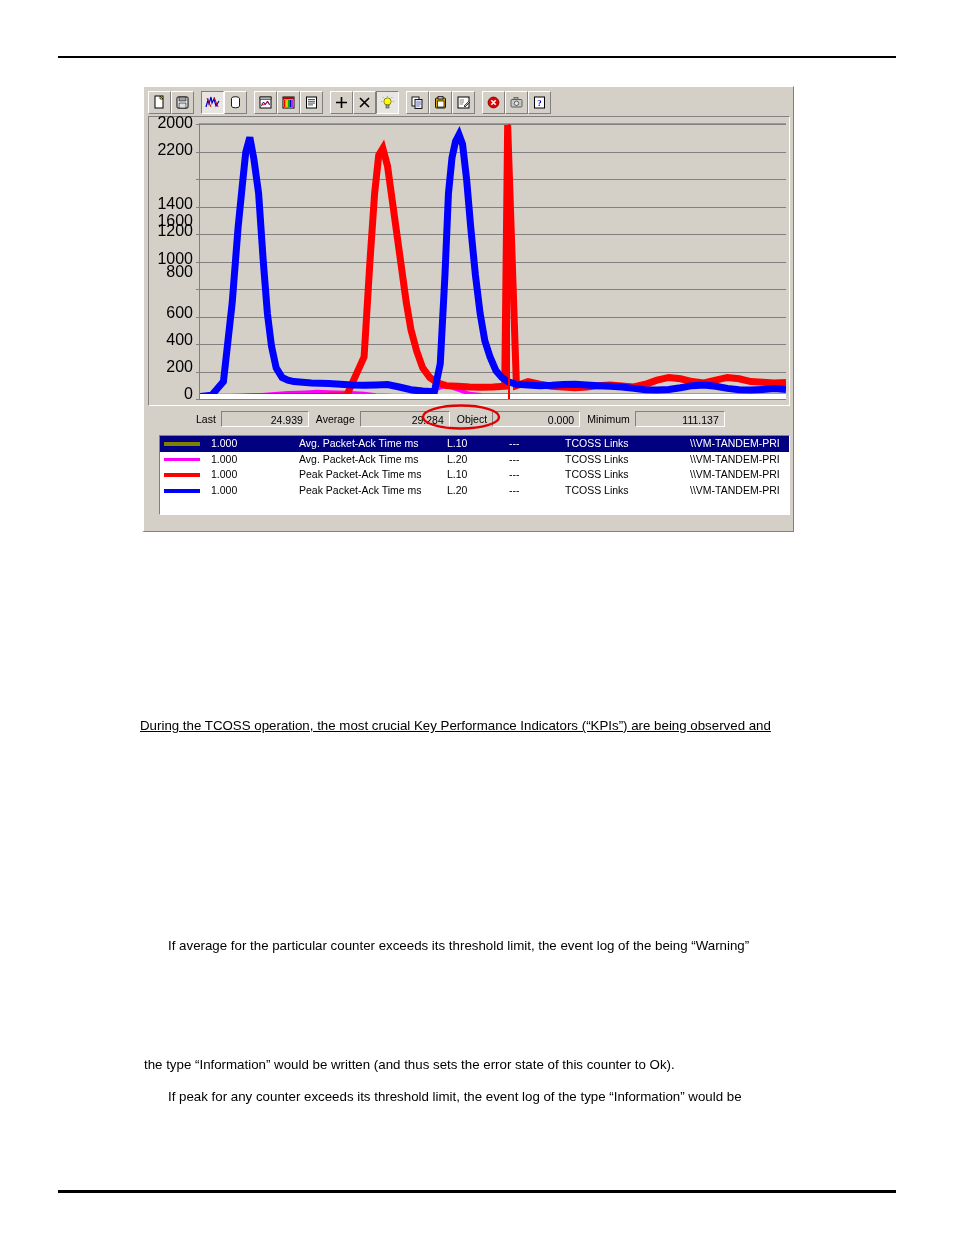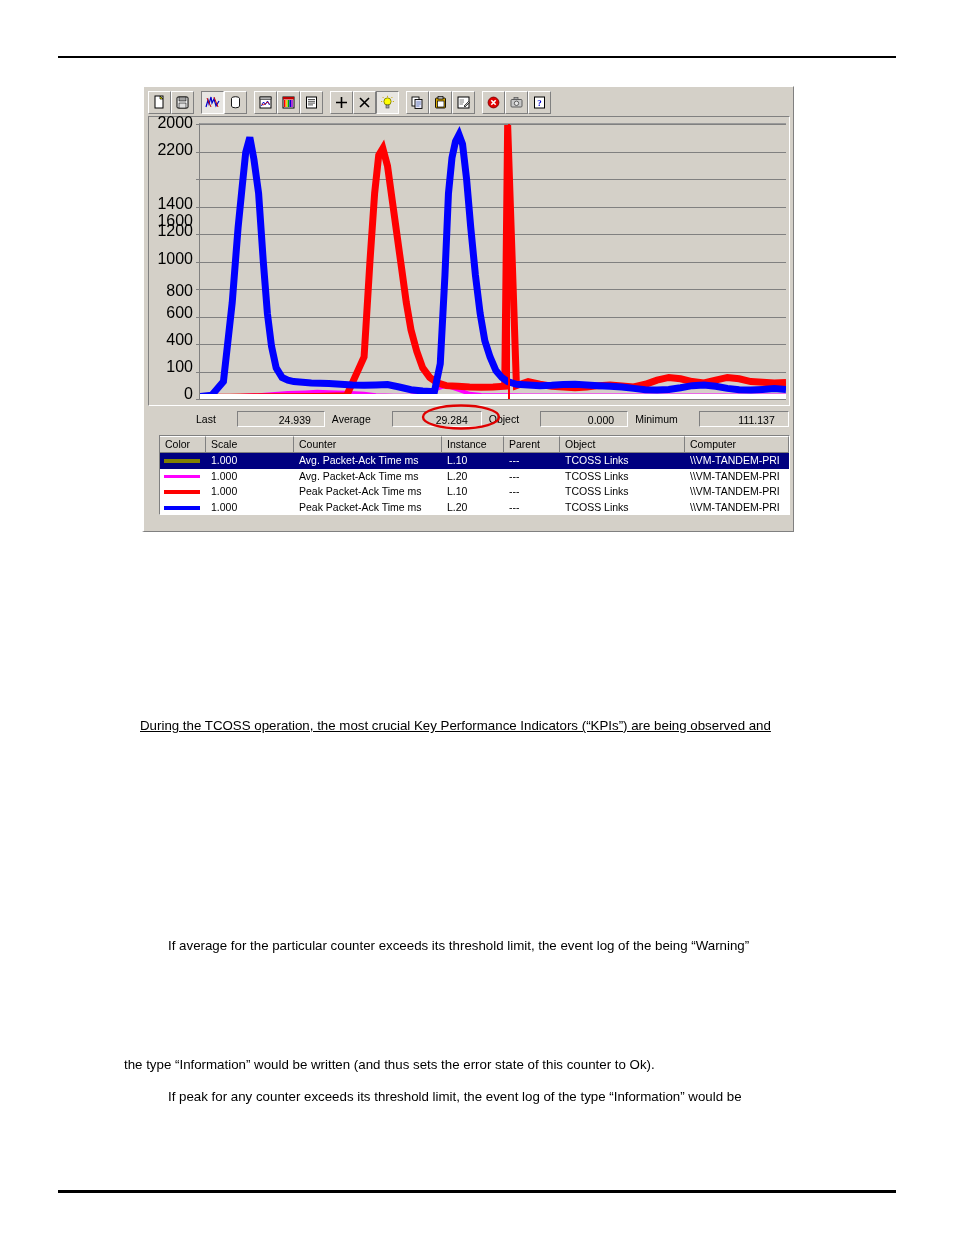--- a/index.html
+++ b/index.html
@@ -29,21 +29,21 @@
   
   .doc-para {
     position: absolute;
     font-size: 13.3px;
     line-height: 18px;
     color: #000;
     white-space: nowrap;
   }
   .p1 { left: 140px; top: 717px; text-decoration: underline; }
   .p2 { left: 168px; top: 937px; }
-  .p3 { left: 124px; top: 1056px; }
+  .p3 { left: 144px; top: 1056px; }
   .p4 { left: 168px; top: 1088px; }
 
   
   #perfmon-window {
     position: absolute;
     left: 142px;
     top: 86px;
     width: 652px;
     height: 446px;
     background: #d4d0c8;
@@ -189,25 +189,24 @@
   }
   .vb-field {
     background: #d4d0c8;
     border-top: 1px solid #808080;
     border-left: 1px solid #808080;
     border-right: 1px solid #ffffff;
     border-bottom: 1px solid #ffffff;
     height: 16px;
     line-height: 16px;
     text-align: right;
-    padding-right: 13px;
+    padding-right: 5px;
     box-sizing: border-box;
     font-size: 10.5px;
     color: #000;
-    margin-left: 16px;
   }
   #vb-last-field { width: 88px; }
   #vb-avg-field { width: 90px; }
   #vb-min-field { width: 88px; }
   #vb-max-field { width: 90px; }
   .vb-spacer-left { width: 48px; }
   .vb-gap { width: 7px; }
 
   
   #avg-annotation {
@@ -438,24 +437,24 @@
   </div>
 
   <div id="chart-area">
     <div id="y-axis-labels">
         <div class="ytick" style="top: 6px;">2000</div>
         <div class="ytick" style="top: 33.1px;">2200</div>
         <div class="ytick" style="top: 60.2px; margin-top: 44px;">1600</div>
         <div class="ytick" style="top: 87.3px;">1400</div>
         <div class="ytick" style="top: 114.4px;">1200</div>
         <div class="ytick" style="top: 141.5px;">1000</div>
-        <div class="ytick" style="top: 174px; text-align: right;">800</div>
+        <div class="ytick" style="top: 155px; text-align: right;">800</div>
         <div class="ytick" style="top: 195.7px;">600</div>
         <div class="ytick" style="top: 222.8px;">400</div>
-        <div class="ytick" style="top: 249.9px;">100</div>
+        <div class="ytick" style="top: 249.9px;">200</div>
         <div class="ytick" style="top: 277px;">0</div>
       </div>
     <div id="plot">
         <div class="ytickmark" style="top: 100%;"></div>
         <div class="hgrid" style="top: 100%;"></div>
         <div class="ytickmark" style="top: 90%;"></div>
         <div class="hgrid" style="top: 90%;"></div>
         <div class="ytickmark" style="top: 80%;"></div>
         <div class="hgrid" style="top: 80%;"></div>
         <div class="ytickmark" style="top: 70%;"></div>
@@ -498,29 +497,20 @@
     <div class="vb-gap"></div>
     <span class="vb-label">Minimum</span>
     <div class="vb-field" id="vb-max-field">111.137</div>
 
     <svg id="avg-annotation" viewBox="0 0 82 28">
       <ellipse cx="41" cy="14" rx="38" ry="11.5" fill="none" stroke="#e00000" stroke-width="2.4"></ellipse>
     </svg>
   </div>
 
   <div id="legend">
-    <div id="legend-head">
-        <div class="lh-cell col-color">Color</div>
-        <div class="lh-cell col-scale">Scale</div>
-        <div class="lh-cell col-counter">Counter</div>
-        <div class="lh-cell col-instance">Instance</div>
-        <div class="lh-cell col-parent">Parent</div>
-        <div class="lh-cell col-object">Object</div>
-        <div class="lh-cell col-computer">Computer</div>
-      </div>
     <div id="legend-body">
         <div class="legend-row selected">
           <div class="swatch-wrap">
             <span class="swatch thick" style="background: rgb(128, 128, 0);"></span>
           </div>
           <div class="lr-cell col-scale">1.000</div>
           <div class="lr-cell col-counter">Avg. Packet-Ack Time ms</div>
           <div class="lr-cell col-instance">L.10</div>
           <div class="lr-cell col-parent">---</div>
           <div class="lr-cell col-object">TCOSS Links</div>

